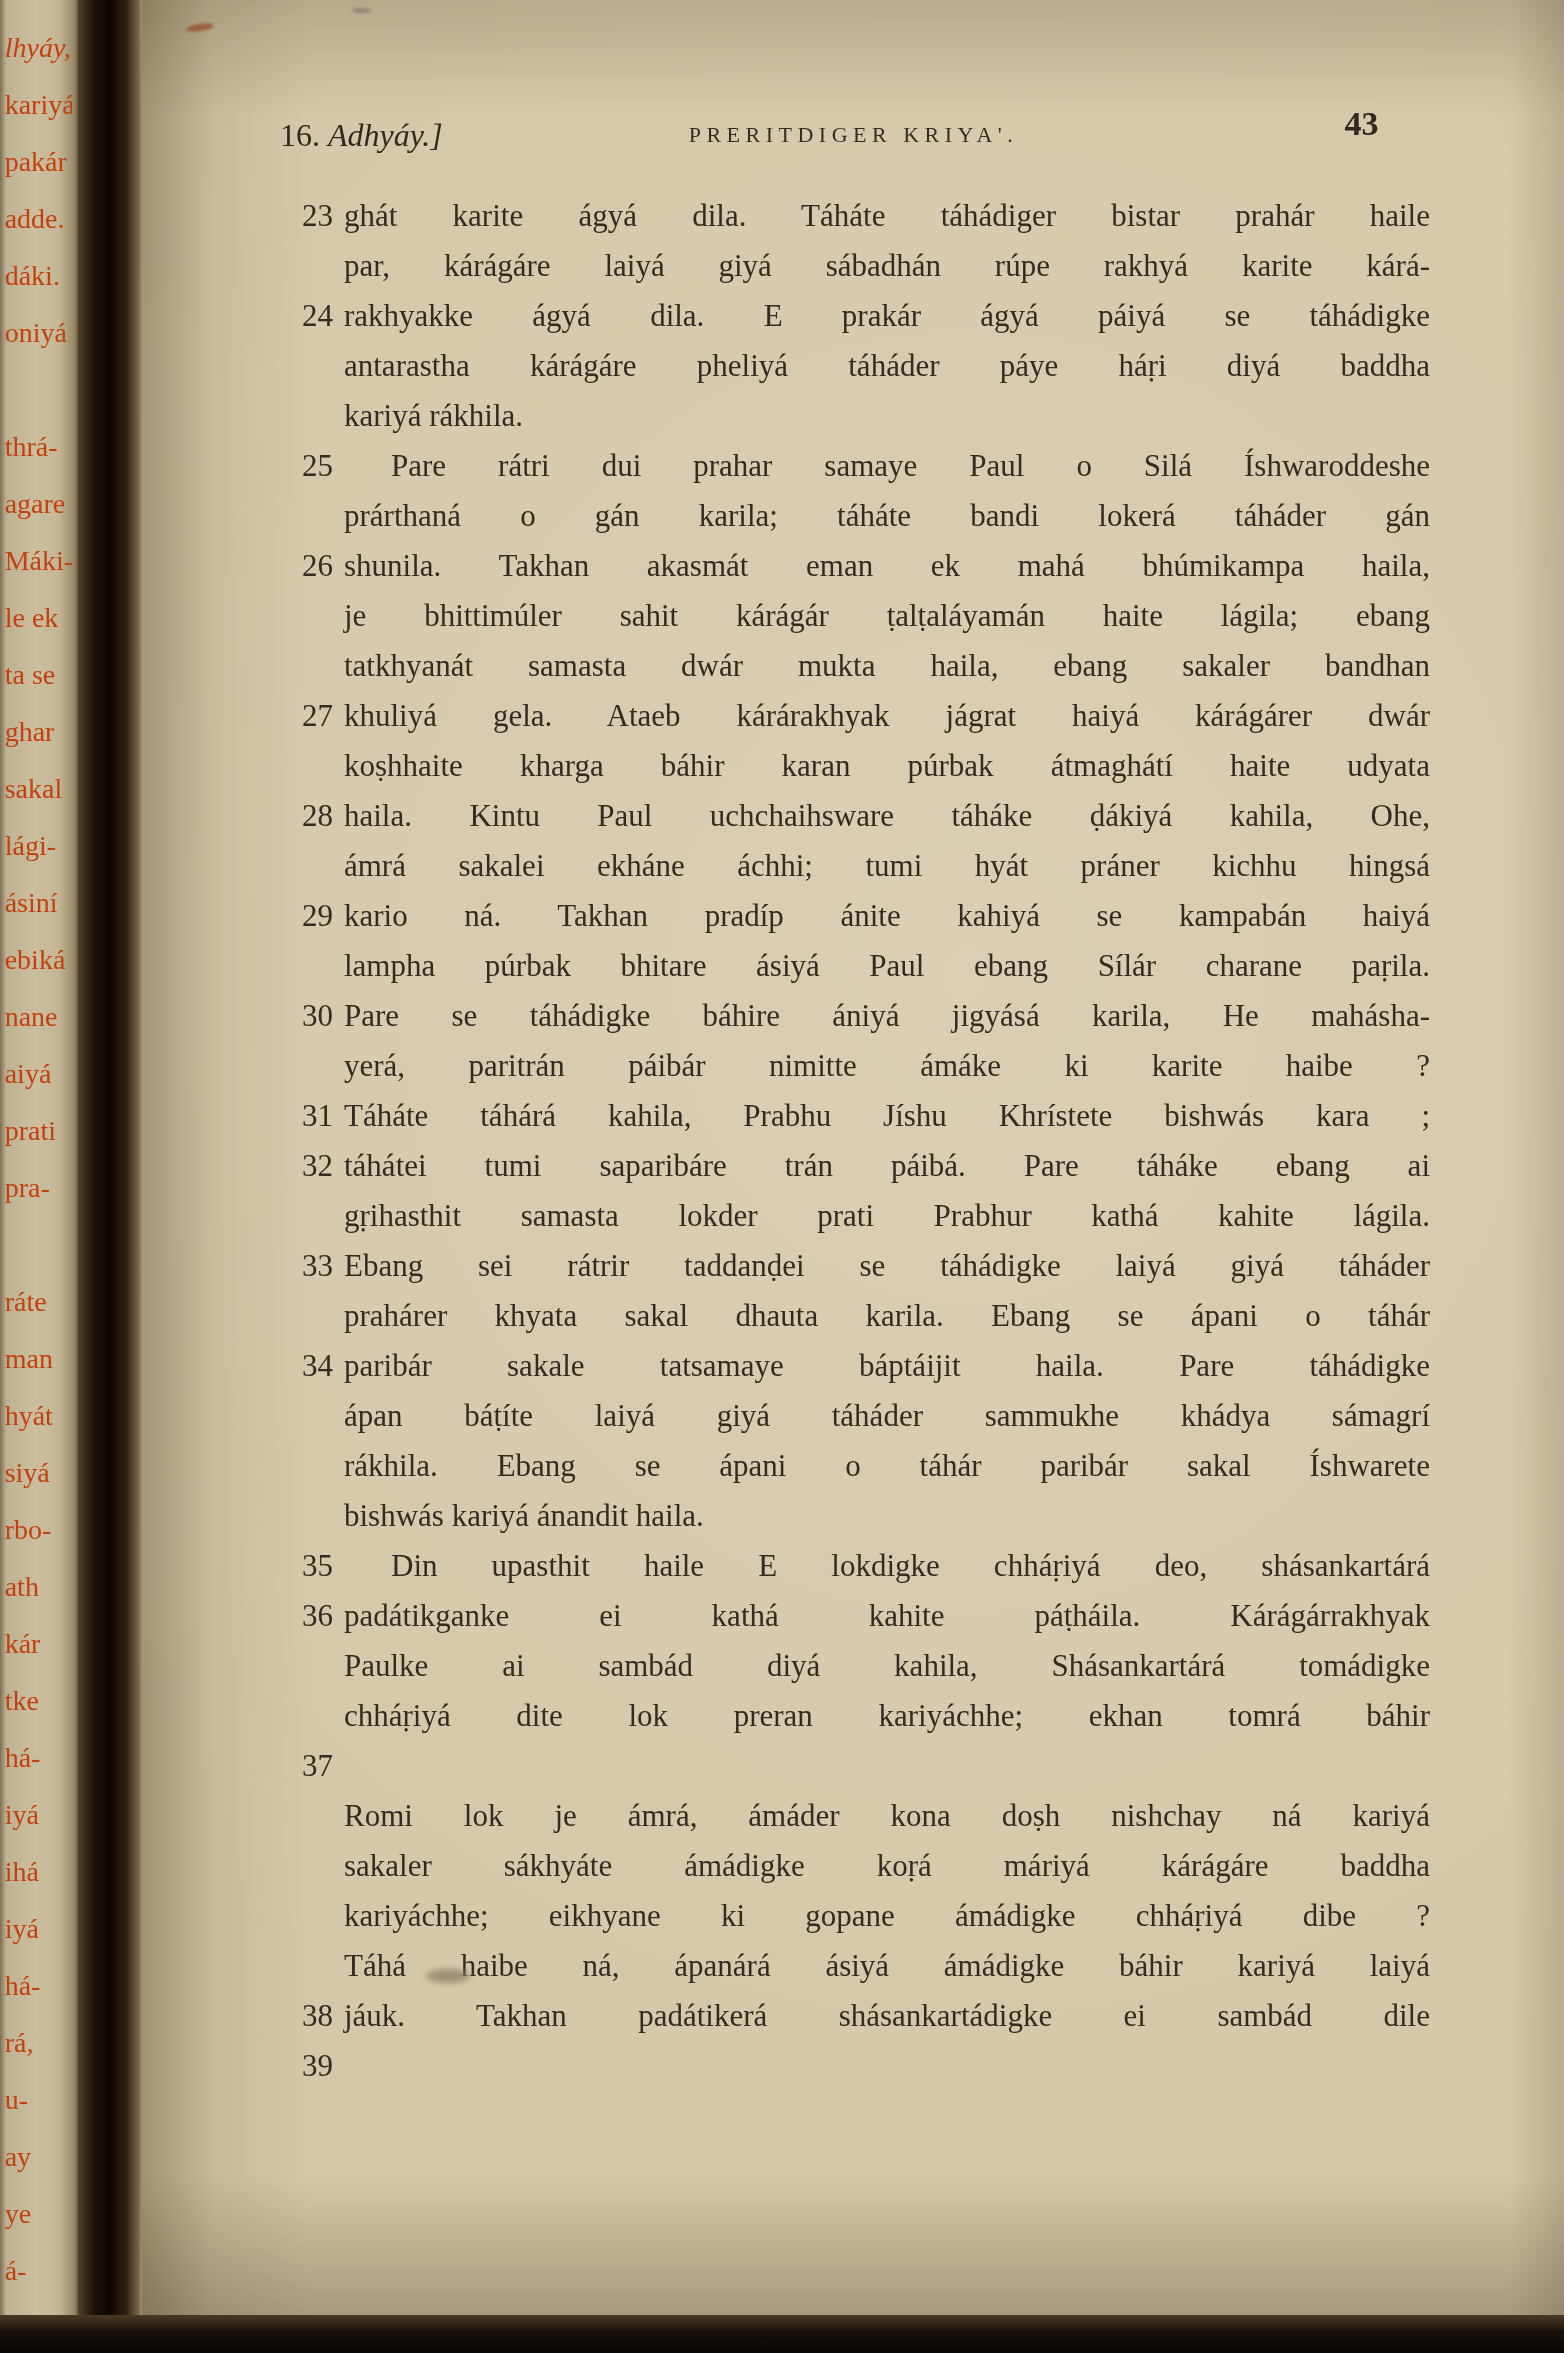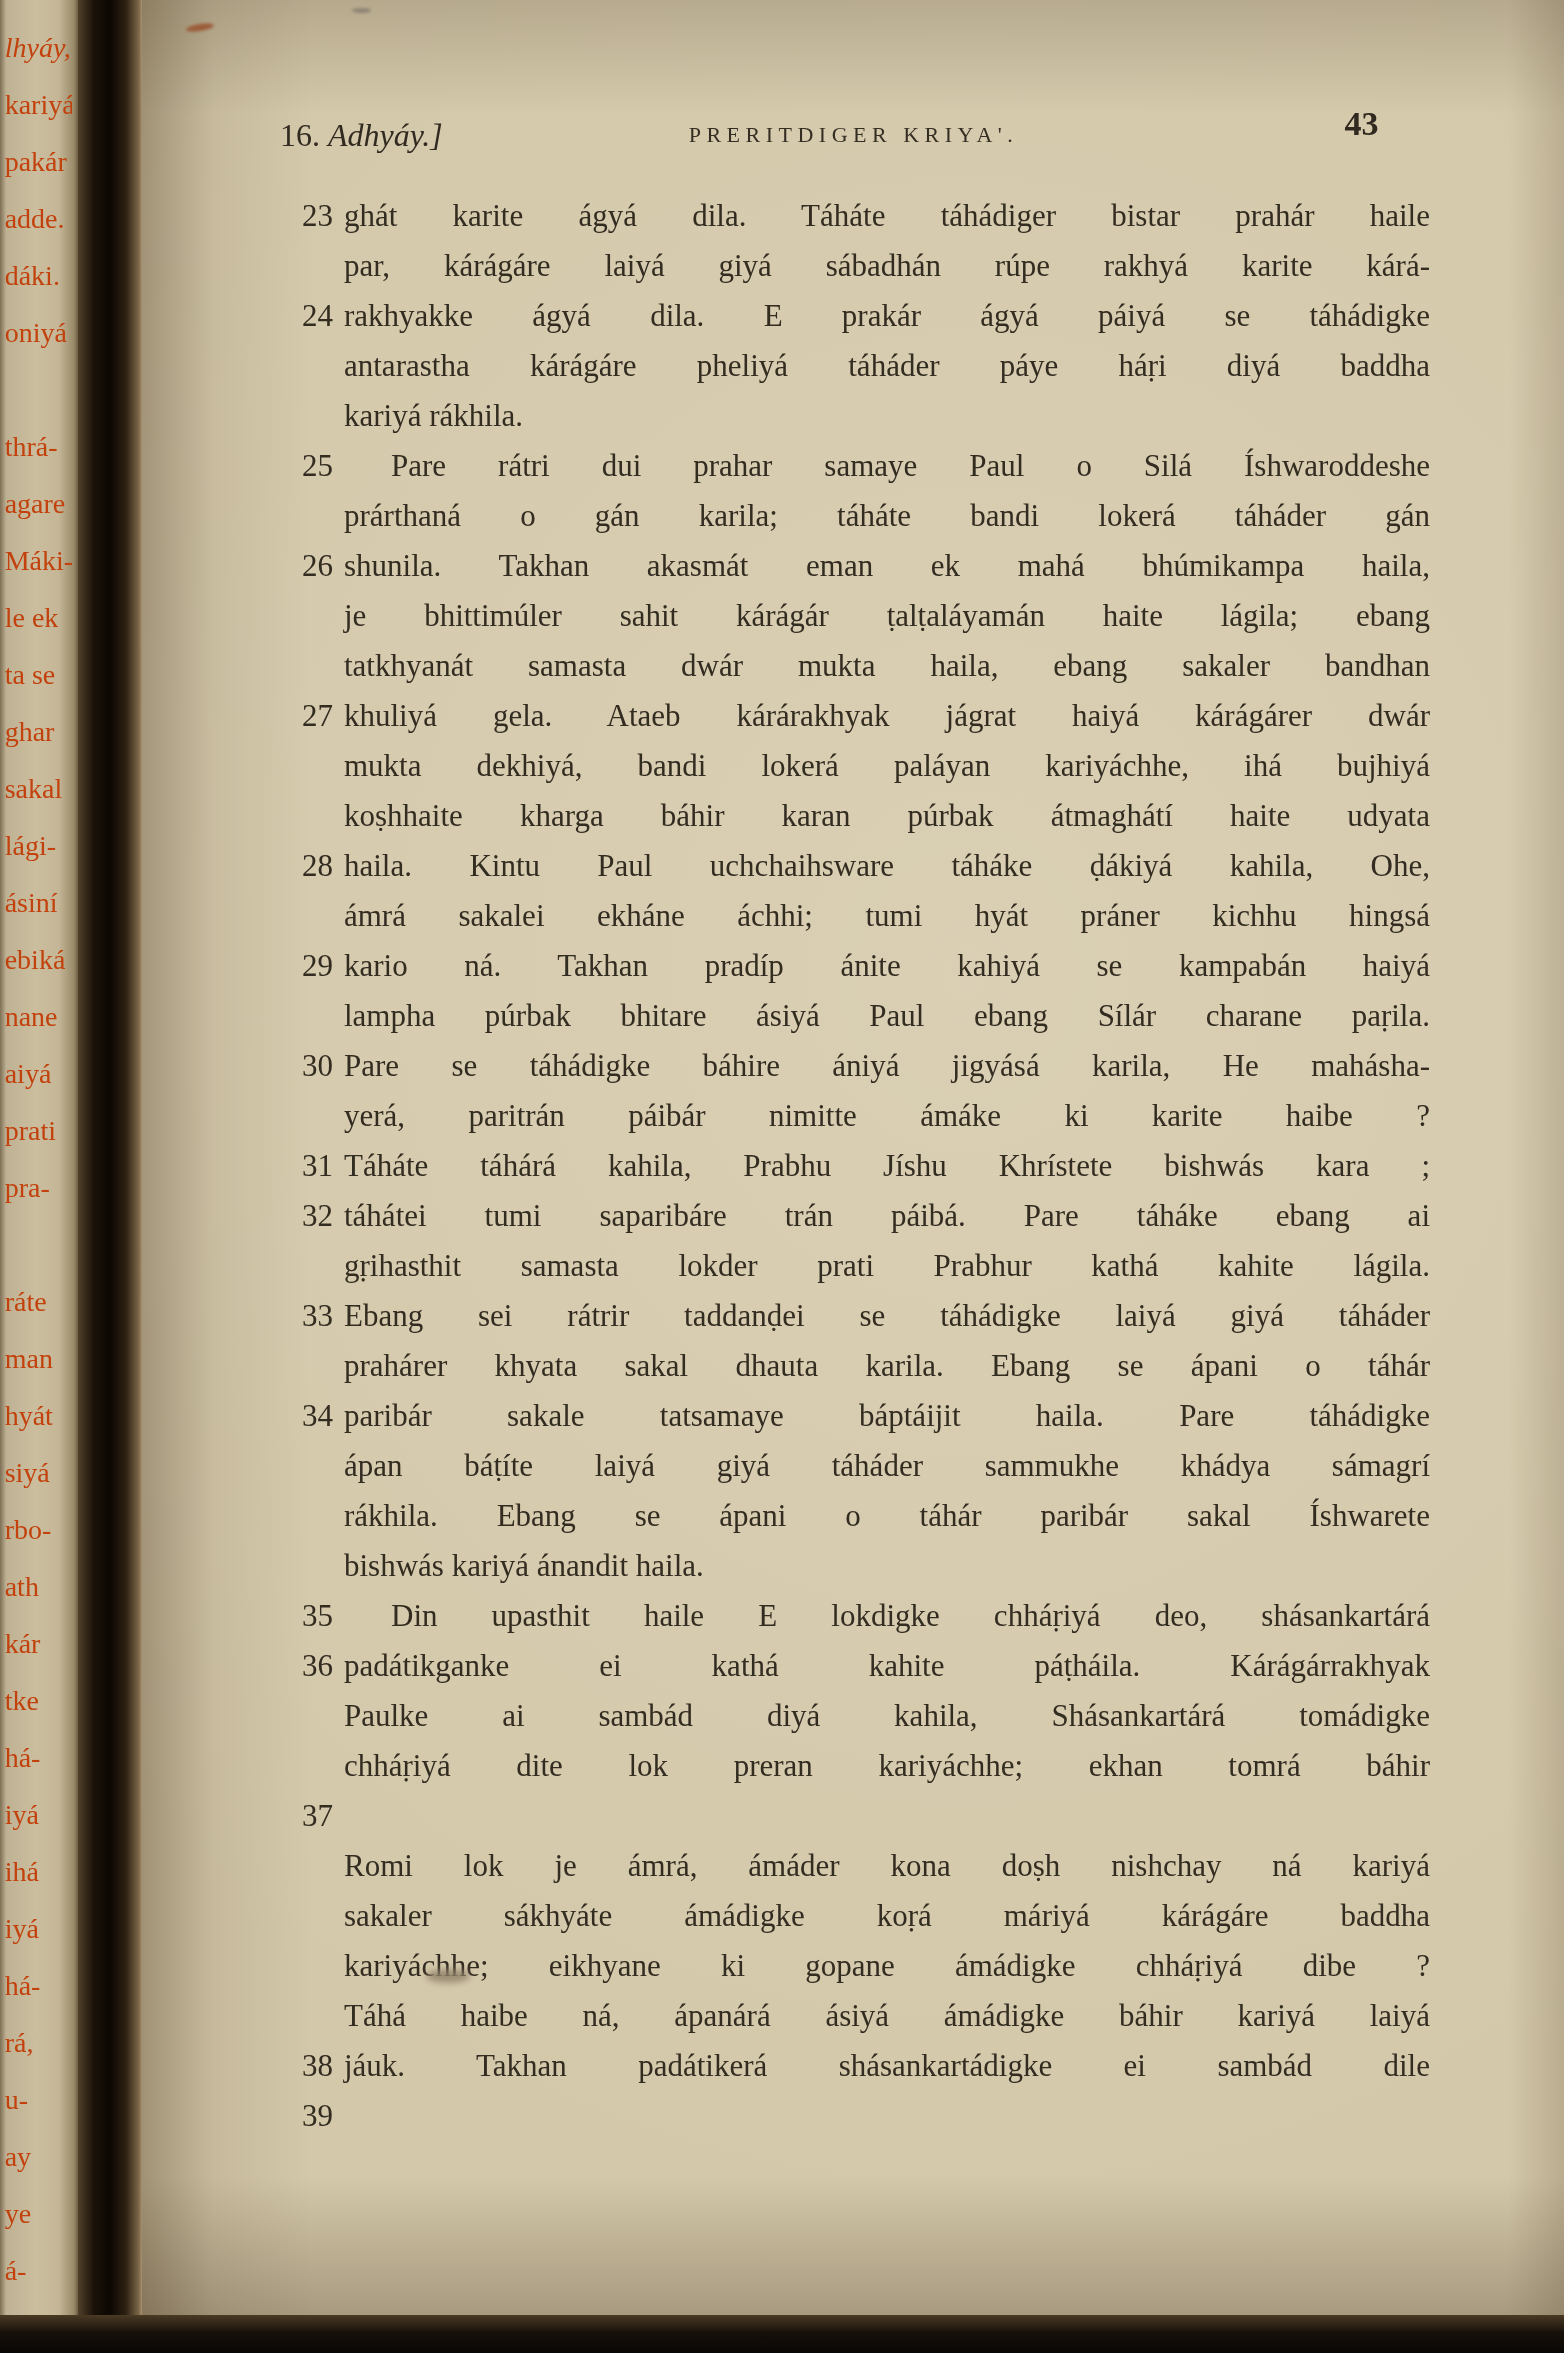--- a/index.html
+++ b/index.html
@@ -141,21 +141,20 @@
     <div class="vline"><span>par, kárágáre laiyá giyá sábadhán rúpe rakhyá karite kárá-</span></div>
     <div class="vline"><span class="vnum">24</span><span>rakhyakke ágyá dila.  E prakár ágyá páiyá se táhádigke</span></div>
     <div class="vline"><span>antarastha kárágáre pheliyá táháder páye háṛi diyá baddha</span></div>
     <div class="vline nj"><span>kariyá rákhila.</span></div>
     <div class="vline ind"><span class="vnum">25</span><span>Pare rátri dui prahar samaye Paul o Silá Íshwaroddeshe</span></div>
     <div class="vline"><span>prárthaná o gán karila; táháte bandi lokerá táháder gán</span></div>
     <div class="vline"><span class="vnum">26</span><span>shunila.  Takhan akasmát eman ek mahá bhúmikampa haila,</span></div>
     <div class="vline"><span>je bhittimúler sahit kárágár ṭalṭaláyamán haite lágila; ebang</span></div>
     <div class="vline"><span>tatkhyanát samasta dwár mukta haila, ebang sakaler bandhan</span></div>
     <div class="vline"><span class="vnum">27</span><span>khuliyá gela.  Ataeb kárárakhyak jágrat haiyá kárágárer dwár</span></div>
-    <div class="vline"><span>mukta dekhiyá, bandi lokerá paláyan kariyáchhe, ihá bujhiyá</span></div>
     <div class="vline"><span>koṣhhaite kharga báhir karan púrbak átmaghátí haite udyata</span></div>
     <div class="vline"><span class="vnum">28</span><span>haila.  Kintu Paul uchchaihsware táháke ḍákiyá kahila, Ohe,</span></div>
     <div class="vline"><span>ámrá sakalei ekháne áchhi; tumi hyát práner kichhu hingsá</span></div>
     <div class="vline"><span class="vnum">29</span><span>kario ná.  Takhan pradíp ánite kahiyá se kampabán haiyá</span></div>
     <div class="vline"><span>lampha púrbak bhitare ásiyá Paul ebang Sílár charane paṛila.</span></div>
     <div class="vline"><span class="vnum">30</span><span>Pare se táhádigke báhire ániyá jigyásá karila, He mahásha-</span></div>
     <div class="vline"><span>yerá, paritrán páibár nimitte ámáke ki karite haibe ?</span></div>
     <div class="vline"><span class="vnum">31</span><span>Táháte táhárá kahila, Prabhu Jíshu Khrístete bishwás kara ;</span></div>
     <div class="vline"><span class="vnum">32</span><span>táhátei tumi saparibáre trán páibá.  Pare táháke ebang ai</span></div>
     <div class="vline"><span>gṛihasthit samasta lokder prati Prabhur kathá kahite lágila.</span></div>

